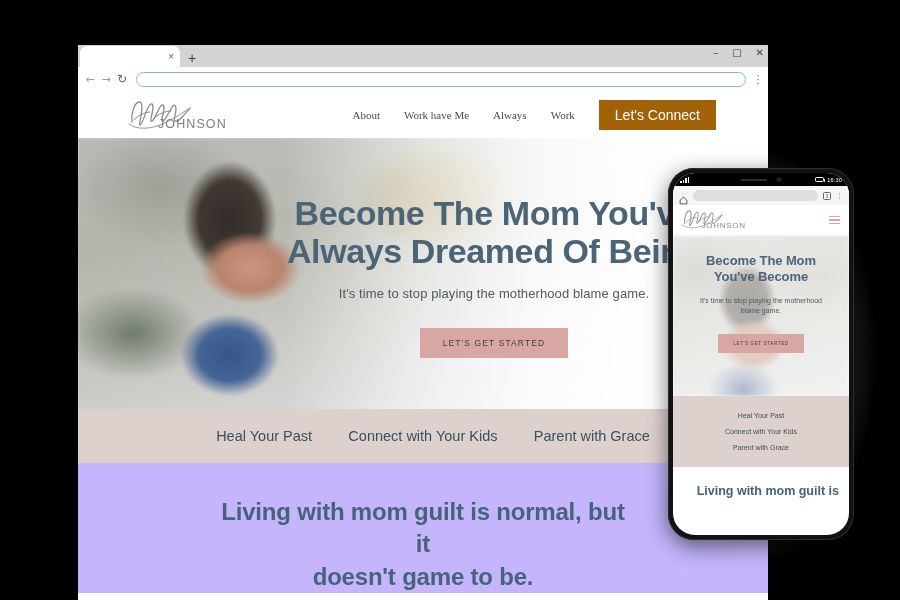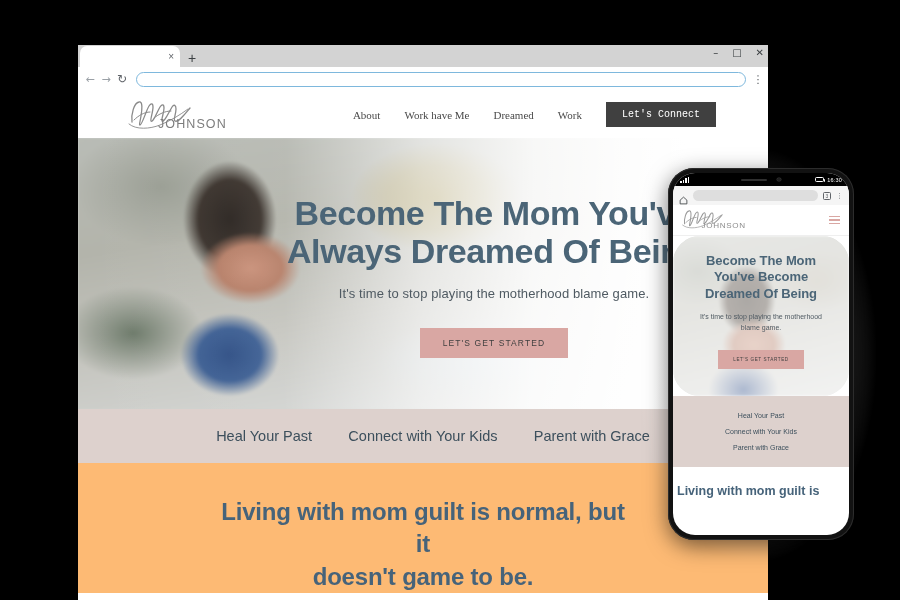--- a/index.html
+++ b/index.html
@@ -125,24 +125,24 @@
     gap: 24px;
   }
   .nav-item {
     font-family: "Liberation Serif", serif;
     font-size: 11px;
     color: #4a4a4a;
     cursor: pointer;
     white-space: nowrap;
   }
   .connect-btn {
-    background: #404040;
+    background: #a16207;
     color: #ffffff;
-    font-family: Liberation Mono, monospace;
-    font-size: 10px;
+    font-family: Liberation Sans, sans-serif;
+    font-size: 14px;
     padding: 7px 16px;
     border: none;
     cursor: pointer;
     white-space: nowrap;
   }
 
   
   .hero {
     position: relative;
     height: 271px;
@@ -220,21 +220,21 @@
   }
   .banner-item {
     font-size: 14.5px;
     color: #3c4f5c;
     cursor: pointer;
     white-space: nowrap;
   }
 
   
   .content {
-    background: #fdba74;
+    background: #c4b5fd;
     padding: 33px 135px 0 135px;
     text-align: center;
   }
   .content-title {
     font-size: 24px;
     line-height: 1.35;
     color: #46637a;
     font-weight: bold;
     letter-spacing: -0.2px;
   }
@@ -363,21 +363,20 @@
     border-bottom: 1px solid #efefef;
   }
   .p-burger { display: flex; flex-direction: column; gap: 2px; cursor: pointer; }
   .p-burger i { display: block; width: 11px; height: 1.4px; background: #d9a7a3; }
 
   
   .p-hero {
     position: relative;
     height: 160px;
     overflow: hidden;
-    border-radius: 27px;
   }
   .p-hero-photo {
     position: absolute; inset: 0;
     background:
       radial-gradient(ellipse 42px 34px at 46% 68%, #c69079 0%, #b47f68 48%, rgba(180,127,104,0) 76%),
       radial-gradient(ellipse 36px 44px at 42% 40%, #30281f 0%, #453a30 55%, rgba(69,58,48,0) 80%),
       radial-gradient(ellipse 44px 36px at 40% 96%, #33518a 0%, rgba(51,81,138,0) 80%),
       radial-gradient(ellipse 60px 44px at 14% 22%, #a3a79c 0%, rgba(163,167,156,0) 78%),
       radial-gradient(ellipse 56px 40px at 82% 28%, #b7b2a4 0%, rgba(183,178,164,0) 78%),
       linear-gradient(165deg, #c2c4be 0%, #bdbdb4 35%, #cdcdc7 65%, #dedfdd 100%);
@@ -427,21 +426,21 @@
     font-size: 7px;
     color: #3c4f5c;
     padding: 4.5px 0;
     cursor: pointer;
   }
 
   
   .p-content {
     background: #ffffff;
     padding: 16px 10px 0 4px;
-    text-align: left;
+    text-align: right;
   }
   .p-content-title {
     font-size: 12.5px;
     line-height: 1.33;
     color: #46637a;
     font-weight: bold;
   }
 </style>
 </head>
 <body>
@@ -474,21 +473,21 @@
         <path d="M4,26 C3,18 6,7 11,6 C15,5 14,14 13,20 C12,26 11,29 12,29 C14,29 18,15 21,10 C23,7 25,7 25,11 C25,16 22,24 23,25 C25,27 29,16 32,11 C34,8 36,8 36,12 C36,17 33,24 34,25 C36,27 41,16 44,11 C46,8 48,9 48,13 C48,18 45,24 47,25 C50,27 57,18 62,12" fill="none" stroke="#8a8a8a" stroke-width="1.3" stroke-linecap="round"></path>
         <path d="M6,24 C10,20 16,16 22,16" fill="none" stroke="#8a8a8a" stroke-width="1" stroke-linecap="round"></path>
         <path d="M26,22 C31,18 37,15 43,15" fill="none" stroke="#8a8a8a" stroke-width="1" stroke-linecap="round"></path>
         <path d="M1,28 C8,34 22,33 32,29 C42,25 52,19 60,13" fill="none" stroke="#8a8a8a" stroke-width="0.9" stroke-linecap="round"></path>
         <text x="30" y="32" font-family="Liberation Sans, sans-serif" font-size="12.5" letter-spacing="1.1" fill="#7d7d7d">JOHNSON</text>
       </svg>
     </div>
     <nav class="nav-list">
       <span class="nav-item">About</span>
       <span class="nav-item">Work have Me</span>
-      <span class="nav-item">Dreamed</span>
+      <span class="nav-item">Always</span>
       <span class="nav-item">Work</span>
       <button class="connect-btn">Let's Connect</button>
     </nav>
   </div>
 
   <section class="hero">
     <div class="hero-photo"></div>
     <div class="hero-fade"></div>
     <div class="hero-content">
       <div class="hero-title">
@@ -565,21 +564,20 @@
       </span>
     </div>
 
     <section class="p-hero">
       <div class="p-hero-photo"></div>
       <div class="p-hero-veil"></div>
       <div class="p-hero-content">
         <div class="p-hero-title">
           <div>Become The Mom</div>
           <div>You've Become</div>
-          <div>Dreamed Of Being</div>
         </div>
         <div class="p-hero-sub">
           <div>It's time to stop playing the motherhood</div>
           <div>blame game.</div>
         </div>
         <button class="p-hero-cta">LET'S GET STARTED</button>
       </div>
     </section>
 
     <section class="p-banner">

